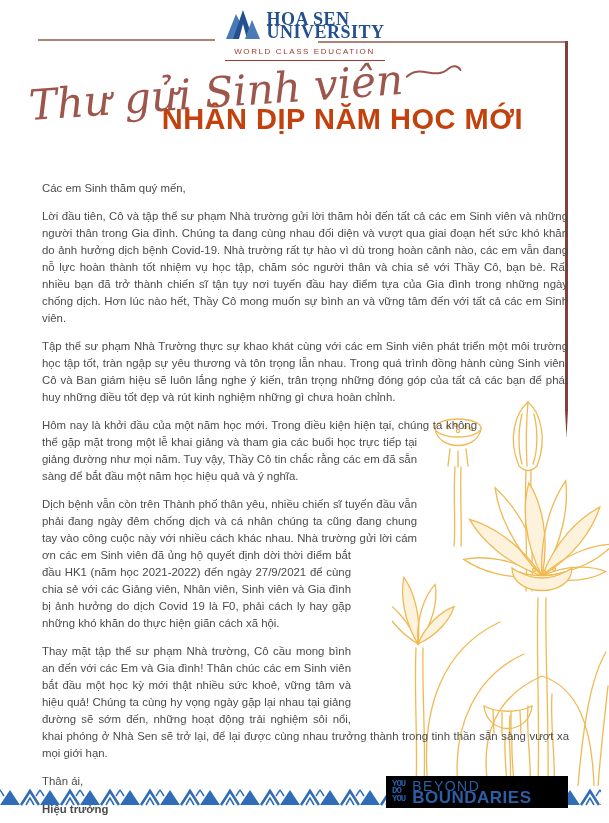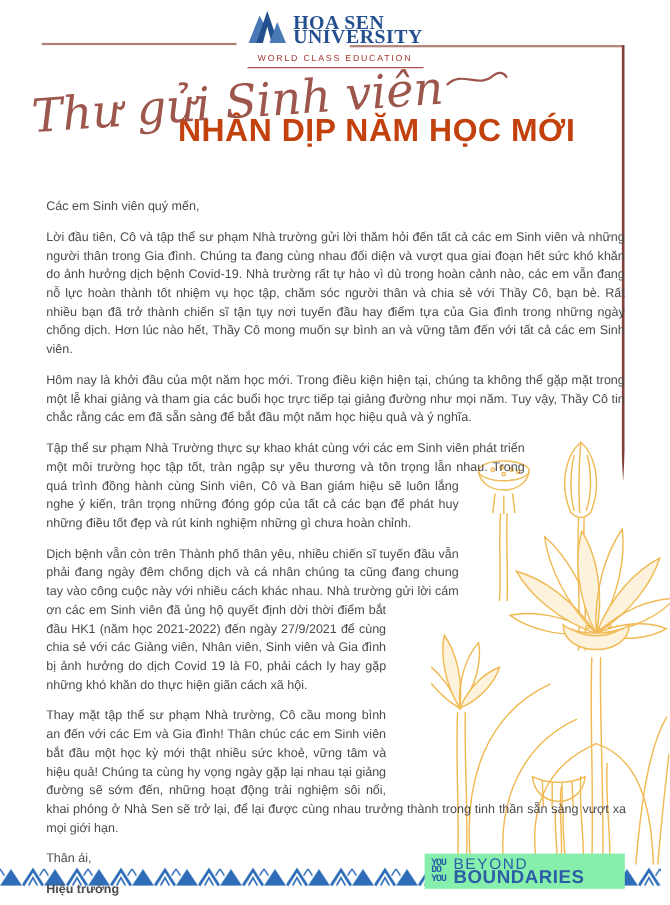--- a/index.html
+++ b/index.html
@@ -45,21 +45,21 @@
   .spB{width:92px; height:56px;}
   .spC{width:152px;height:104px;}
   .spD{width:218px;height:170px;}
   .closing{margin-top:24px; text-align:left;}
   .role{font-weight:bold; margin-top:14px; text-align:left;}
   
   .lotus{position:absolute; left:392px; top:376px; z-index:0; pointer-events:none;}
   
   .band{position:absolute; left:0; top:788px; z-index:1;}
   .footer-logo{
-    position:absolute; left:386px; top:776px; width:182px; height:32px; background:#86efac;
+    position:absolute; left:386px; top:776px; width:182px; height:32px; background:#000000;
     display:flex; align-items:center; gap:7px; z-index:2; padding-left:6px; box-sizing:border-box;
   }
   .ydy{display:flex; flex-direction:column; line-height:7.5px; color:#2b5ea7;
        font-family:"Liberation Mono", monospace; font-size:9px; font-weight:bold; letter-spacing:-1px;}
   .slogan{color:#2b5ea7; line-height:12px;}
   .slogan .l1{font-size:14px; font-weight:normal; letter-spacing:1.5px;}
   .slogan .l2{font-size:17px; font-weight:800; letter-spacing:.5px;}
 </style>
 </head>
 <body>
@@ -188,24 +188,24 @@
       </g>
     </svg>
   </div>
 
   <div class="letter">
     <div class="sp spA"></div>
     <div class="sp spB"></div>
     <div class="sp spC"></div>
     <div class="sp spD"></div>
 
-    <p class="salutation">Các em Sinh viên quý mến,</p>
+    <p class="salutation">Các em Sinh thăm quý mến,</p>
     <p>Lời đầu tiên, Cô và tập thể sư phạm Nhà trường gửi lời thăm hỏi đến tất cả các em Sinh viên và những người thân trong Gia đình. Chúng ta đang cùng nhau đối diện và vượt qua giai đoạn hết sức khó khăn do ảnh hưởng dịch bệnh Covid-19. Nhà trường rất tự hào vì dù trong hoàn cảnh nào, các em vẫn đang nỗ lực hoàn thành tốt nhiệm vụ học tập, chăm sóc người thân và chia sẻ với Thầy Cô, bạn bè. Rất nhiều bạn đã trở thành chiến sĩ tận tụy nơi tuyến đầu hay điểm tựa của Gia đình trong những ngày chống dịch. Hơn lúc nào hết, Thầy Cô mong muốn sự bình an và vững tâm đến với tất cả các em Sinh viên.</p>
+    <p>Tập thể sư phạm Nhà Trường thực sự khao khát cùng với các em Sinh viên phát triển một môi trường học tập tốt, tràn ngập sự yêu thương và tôn trọng lẫn nhau. Trong quá trình đồng hành cùng Sinh viên, Cô và Ban giám hiệu sẽ luôn lắng nghe ý kiến, trân trọng những đóng góp của tất cả các bạn để phát huy những điều tốt đẹp và rút kinh nghiệm những gì chưa hoàn chỉnh.</p>
     <p>Hôm nay là khởi đầu của một năm học mới. Trong điều kiện hiện tại, chúng ta không thể gặp mặt trong một lễ khai giảng và tham gia các buổi học trực tiếp tại giảng đường như mọi năm. Tuy vậy, Thầy Cô tin chắc rằng các em đã sẵn sàng để bắt đầu một năm học hiệu quả và ý nghĩa.</p>
-    <p>Tập thể sư phạm Nhà Trường thực sự khao khát cùng với các em Sinh viên phát triển một môi trường học tập tốt, tràn ngập sự yêu thương và tôn trọng lẫn nhau. Trong quá trình đồng hành cùng Sinh viên, Cô và Ban giám hiệu sẽ luôn lắng nghe ý kiến, trân trọng những đóng góp của tất cả các bạn để phát huy những điều tốt đẹp và rút kinh nghiệm những gì chưa hoàn chỉnh.</p>
     <p>Dịch bệnh vẫn còn trên Thành phố thân yêu, nhiều chiến sĩ tuyến đầu vẫn phải đang ngày đêm chống dịch và cá nhân chúng ta cũng đang chung tay vào công cuộc này với nhiều cách khác nhau. Nhà trường gửi lời cám ơn các em Sinh viên đã ủng hộ quyết định dời thời điểm bắt đầu HK1 (năm học 2021-2022) đến ngày 27/9/2021 để cùng chia sẻ với các Giảng viên, Nhân viên, Sinh viên và Gia đình bị ảnh hưởng do dịch Covid 19 là F0, phải cách ly hay gặp những khó khăn do thực hiện giãn cách xã hội.</p>
     <p>Thay mặt tập thể sư phạm Nhà trường, Cô cầu mong bình an đến với các Em và Gia đình! Thân chúc các em Sinh viên bắt đầu một học kỳ mới thật nhiều sức khoẻ, vững tâm và hiệu quả! Chúng ta cùng hy vọng ngày gặp lại nhau tại giảng đường sẽ sớm đến, những hoạt động trải nghiệm sôi nổi, khai phóng ở Nhà Sen sẽ trở lại, để lại được cùng nhau trưởng thành trong tinh thần sẵn sàng vượt xa mọi giới hạn.</p>
 
     <p class="closing">Thân ái,</p>
     <p class="role">Hiệu trưởng</p>
 
   </div>
 
   <div class="band">
     <svg width="601" height="18">

